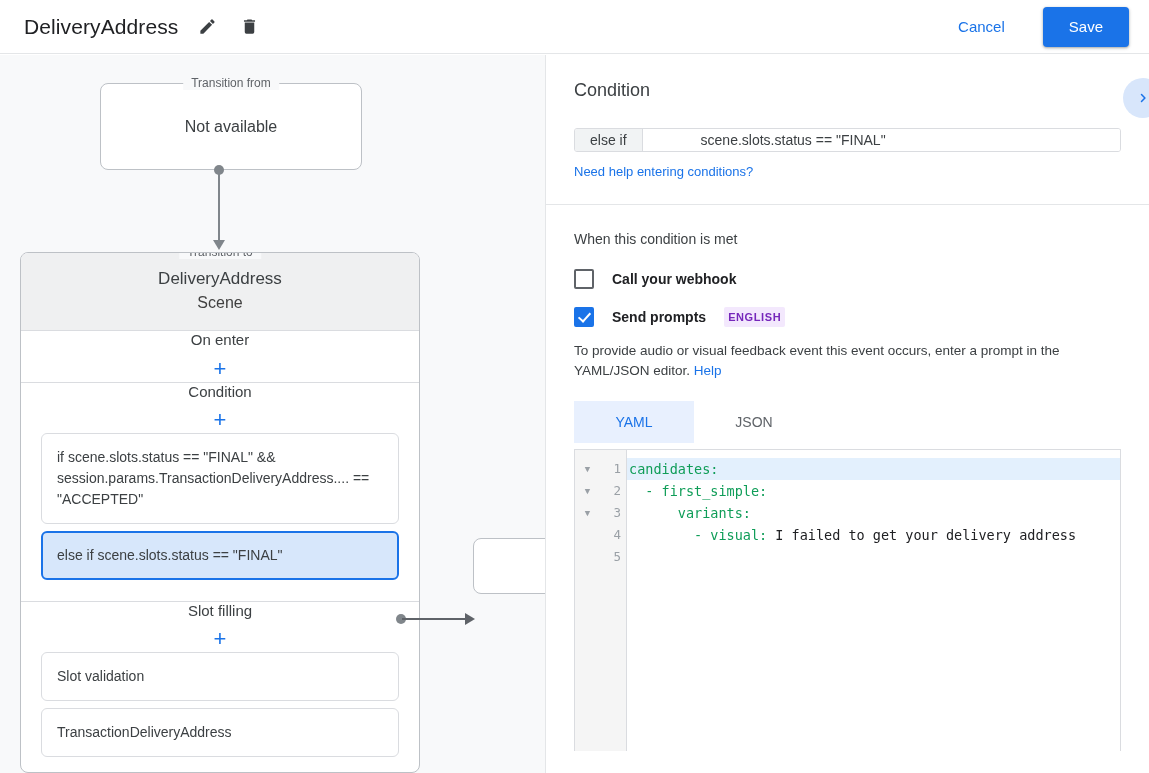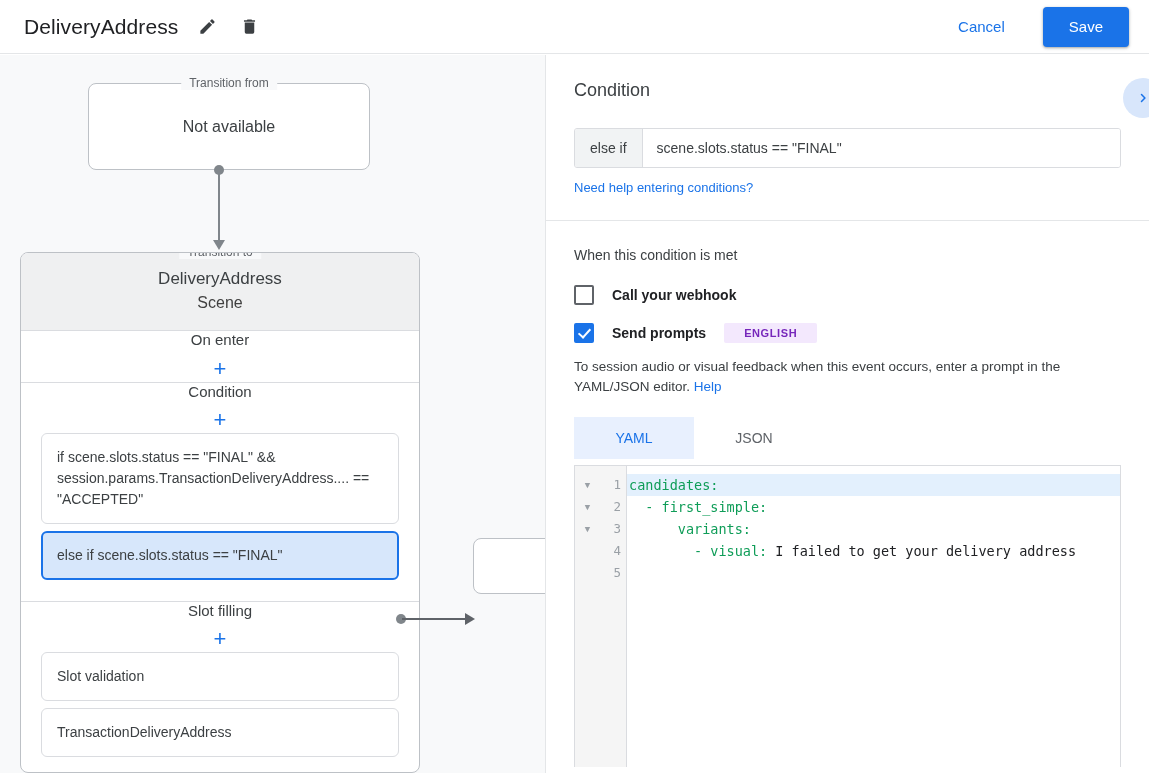--- a/index.html
+++ b/index.html
@@ -83,22 +83,22 @@
     transform: translateX(-50%);
     background: #f8f9fa;
     padding: 0 8px;
     font-size: 12px;
     color: #5f6368;
     white-space: nowrap;
   }
 
   
   #node-from {
-    left: 88px; top: 28px;
-    width: 282px; height: 87px;
+    left: 100px; top: 28px;
+    width: 262px; height: 87px;
     display: flex; align-items: center; justify-content: center;
   }
   #node-from-label {
     font-size: 16px; color: #3c4043;
   }
 
   
   .conn-dot {
     position: absolute;
     width: 10px; height: 10px;
@@ -225,22 +225,23 @@
     width: 40px; height: 40px;
     border-radius: 50%;
     background: #d8e6fb;
     display: flex; align-items: center; justify-content: center;
     cursor: pointer;
   }
   #cond-field {
     display: flex;
     border: 1px solid #dadce0;
     border-radius: 3px;
-    height: 40px;
-    overflow: hidden;
+    height: 24px;
+    overflow: hidden;
+    gap: 44px;
   }
   #cond-prefix {
     background: #f1f3f4;
     border-right: 1px solid #dadce0;
     display: flex; align-items: center;
     padding: 0 15px;
     font-size: 14px; color: #3c4043;
     white-space: nowrap;
   }
   #cond-input {
@@ -294,21 +295,21 @@
     margin-left: 18px;
     font-size: 14px; color: #202124;
     font-weight: bold;
   }
   #lang-badge {
     margin-left: 18px;
     background: #f3e8fd;
     color: #7627bb;
     font-size: 11px;
     letter-spacing: 0.6px;
-    padding: 4px 20px;
+    padding: 4px 4px;
     border-radius: 2px;
     font-weight: bold;
   }
   #prompt-desc {
     font-size: 13.5px; color: #3c4043;
     line-height: 20px;
     margin: -4px 0 0 0;
     max-width: 552px;
   }
   #prompt-help-link {
@@ -478,21 +479,21 @@
       <span class="cb-box"></span>
       <span class="cb-label">Call your webhook</span>
     </div>
 
     <div class="cb-row">
       <span class="cb-box checked"></span>
       <span class="cb-label">Send prompts</span>
       <span id="lang-badge">ENGLISH</span>
     </div>
 
-    <p id="prompt-desc"><span>To session audio or visual feedback when this event occurs, enter a prompt in the YAML/JSON editor. </span><a id="prompt-help-link">Help</a></p>
+    <p id="prompt-desc"><span>To provide audio or visual feedback event this event occurs, enter a prompt in the YAML/JSON editor. </span><a id="prompt-help-link">Help</a></p>
 
     <div id="tabs">
       <div class="tab active">YAML</div>
       <div class="tab">JSON</div>
     </div>
 
     <div id="editor">
       <div id="fold-col">
         <div class="fold-line">▼</div>
         <div class="fold-line">▼</div>

